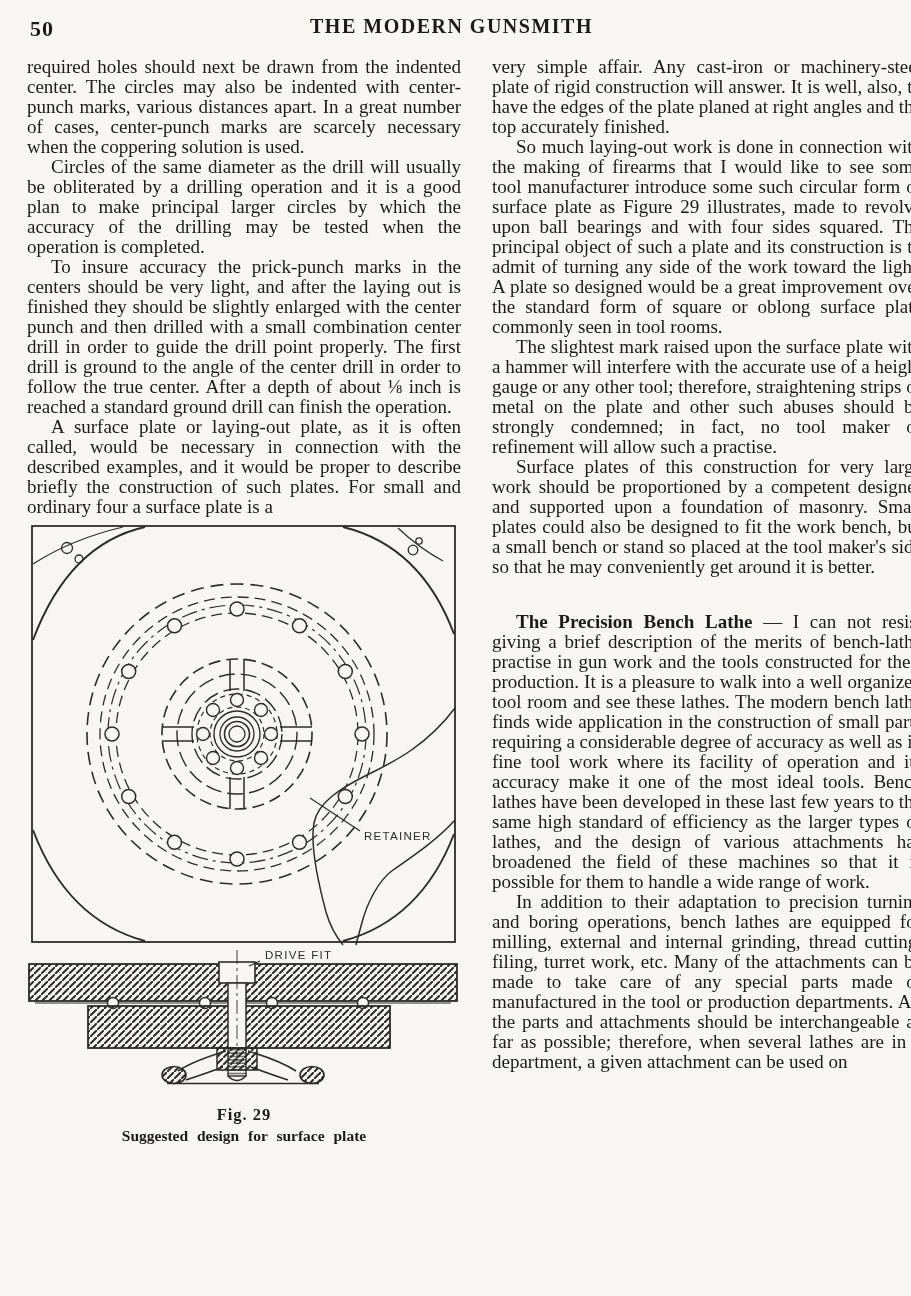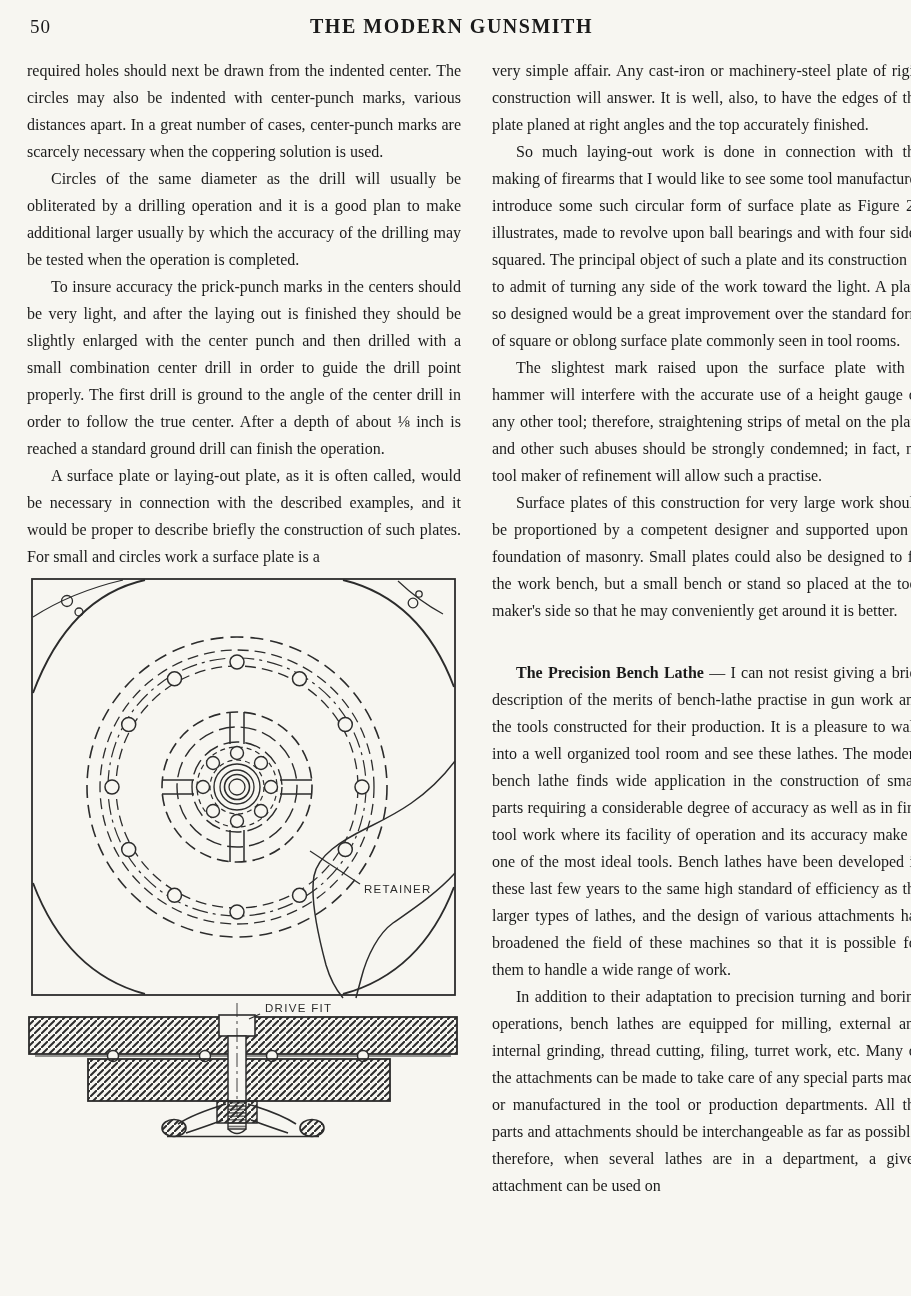--- a/index.html
+++ b/index.html
@@ -8,33 +8,33 @@
     background:#f7f6f1;
     font-family:"Liberation Serif","DejaVu Serif",serif;
     color:#1b1b1b;
     position:relative;
     overflow:hidden;
   }
   .sheet{position:absolute;inset:0;}
   
   .pagenum{
     position:absolute;left:30px;top:16px;
-    font-size:19px;font-weight:400;letter-spacing:1px;
+    font-size:22px;font-weight:700;letter-spacing:1px;
   }
   .title{
     position:absolute;left:0;right:8px;top:15px;
     text-align:center;font-size:20px;font-weight:700;letter-spacing:1.5px;
   }
   
   .col{position:absolute;top:57px;}
   .col-left{left:27px;width:434px;}
   .col-right{left:492px;width:430px;}
   .col p{
     margin:0;
-    font-size:16px;line-height:27px;
+    font-size:19px;line-height:20px;
     text-align:justify;
     text-indent:24px;
   }
   .col p.noindent{text-indent:0;}
   .col p.gap-above{margin-top:35px;}
   .lead-bold{font-weight:700;}
   
   figure{margin:5px 0 0 0;width:434px;}
   figure svg{display:block;}
   .figcap{margin-top:9px;text-align:center;}
@@ -50,23 +50,23 @@
 </head>
 <body>
 
 <div class="sheet">
 
   <span class="pagenum">50</span>
   <div class="title">THE MODERN GUNSMITH</div>
 
   <div class="col col-left">
     <p class="noindent">required holes should next be drawn from the indented center.  The circles may also be indented with center-punch marks, various distances apart. In a great number of cases, center-punch marks are scarcely necessary when the coppering solution is used.</p>
-    <p>Circles of the same diameter as the drill will usually be obliterated by a drilling operation and it is a good plan to make additional larger usually by which the accuracy of the drilling may be tested when the operation is completed.</p>
+    <p>Circles of the same diameter as the drill will usually be obliterated by a drilling operation and it is a good plan to make principal larger circles by which the accuracy of the drilling may be tested when the operation is completed.</p>
     <p>To insure accuracy the prick-punch marks in the centers should be very light, and after the laying out is finished they should be slightly enlarged with the center punch and then drilled with a small combination center drill in order to guide the drill point properly.  The first drill is ground to the angle of the center drill in order to follow the true center.  After a depth of about ⅛ inch is reached a standard ground drill can finish the operation.</p>
-    <p>A surface plate or laying-out plate, as it is often called, would be necessary in connection with the described examples, and it would be proper to describe briefly the construction of such plates. For small and circles work a surface plate is a</p>
+    <p>A surface plate or laying-out plate, as it is often called, would be necessary in connection with the described examples, and it would be proper to describe briefly the construction of such plates. For small and ordinary four a surface plate is a</p>
 
     <figure>
 
       <svg width="434" height="424" viewBox="0 0 434 424">
         <g class="draw" stroke-width="1.6">
 
           <rect x="5" y="4" width="423" height="416" stroke-width="1.8"></rect>
 
           <path d="M118 5 Q42 22 6 118" stroke-width="1.9"></path>
           <path d="M316 5 Q394 24 427 112" stroke-width="1.9"></path>
@@ -167,20 +167,24 @@
                    M221 105 C244 112 260 119 269 125 M224 121 C240 127 252 131 261 134" stroke-width="1.6"></path>
           <ellipse cx="147" cy="129" rx="12" ry="8.5" fill="url(#hatch)" stroke-width="1.6"></ellipse>
           <ellipse cx="285" cy="129" rx="12" ry="8.5" fill="url(#hatch)" stroke-width="1.6"></ellipse>
           <path d="M140 137.5 H292" stroke-width="1.4"></path>
 
           <path d="M233 15 L222 20" stroke-width="1.1"></path>
         </g>
         <text x="238" y="13" class="svg-label">DRIVE FIT</text>
       </svg>
 
+      <figcaption class="figcap">
+        <div class="fig-title">Fig. 29</div>
+        <div class="fig-sub">Suggested design for surface plate</div>
+      </figcaption>
     </figure>
   </div>
 
   <div class="col col-right">
     <p class="noindent">very simple affair.  Any cast-iron or machinery-steel plate of rigid construction will answer.  It is well, also, to have the edges of the plate planed at right angles and the top accurately finished.</p>
     <p>So much laying-out work is done in connection with the making of firearms that I would like to see some tool manufacturer introduce some such circular form of surface plate as Figure 29 illustrates, made to revolve upon ball bearings and with four sides squared.  The principal object of such a plate and its construction is to admit of turning any side of the work toward the light.  A plate so designed would be a great improvement over the standard form of square or oblong surface plate commonly seen in tool rooms.</p>
     <p>The slightest mark raised upon the surface plate with a hammer will interfere with the accurate use of a height gauge or any other tool; therefore, straightening strips of metal on the plate and other such abuses should be strongly condemned; in fact, no tool maker of refinement will allow such a practise.</p>
     <p>Surface plates of this construction for very large work should be proportioned by a competent designer and supported upon a foundation of masonry.  Small plates could also be designed to fit the work bench, but a small bench or stand so placed at the tool maker's side so that he may conveniently get around it is better.</p>
     <p class="gap-above"><span class="lead-bold">The Precision Bench Lathe</span><span> — I can not resist giving a brief description of the merits of bench-lathe practise in gun work and the tools constructed for their production.  It is a pleasure to walk into a well organized tool room and see these lathes. The modern bench lathe finds wide application in the construction of small parts requiring a considerable degree of accuracy as well as in fine tool work where its facility of operation and its accuracy make it one of the most ideal tools.  Bench lathes have been developed in these last few years to the same high standard of efficiency as the larger types of lathes, and the design of various attachments has broadened the field of these machines so that it is possible for them to handle a wide range of work.</span></p>
     <p>In addition to their adaptation to precision turning and boring operations, bench lathes are equipped for milling, external and internal grinding, thread cutting, filing, turret work, etc.  Many of the attachments can be made to take care of any special parts made or manufactured in the tool or production departments.  All the parts and attachments should be interchangeable as far as possible; therefore, when several lathes are in a department, a given attachment can be used on</p>

